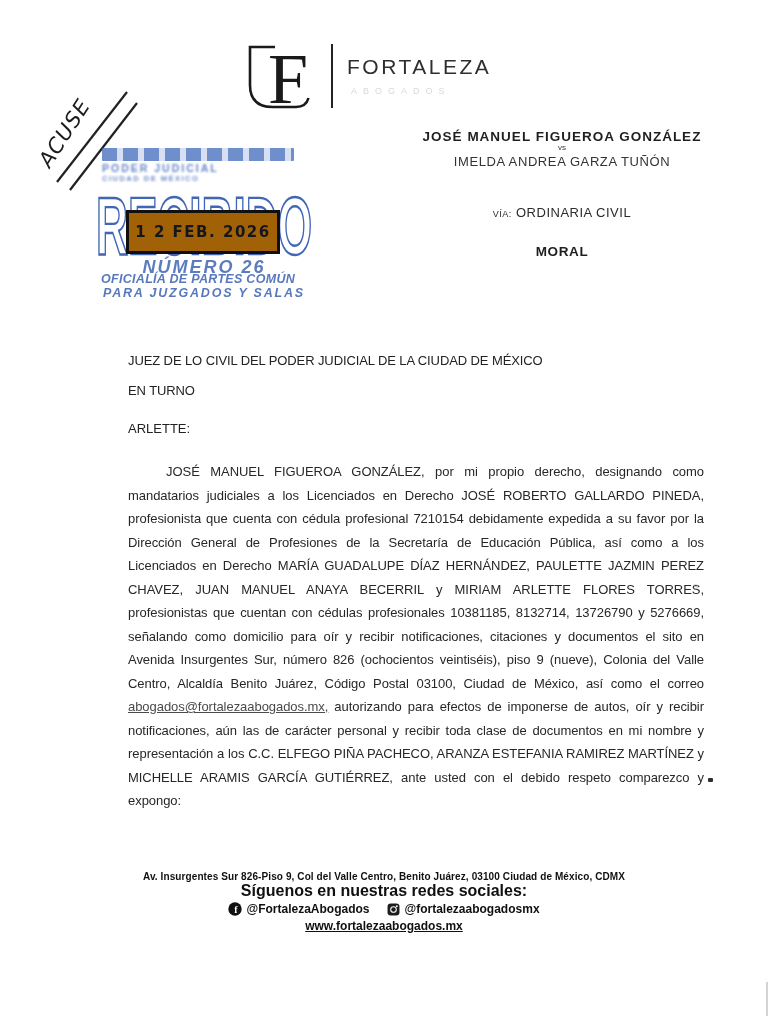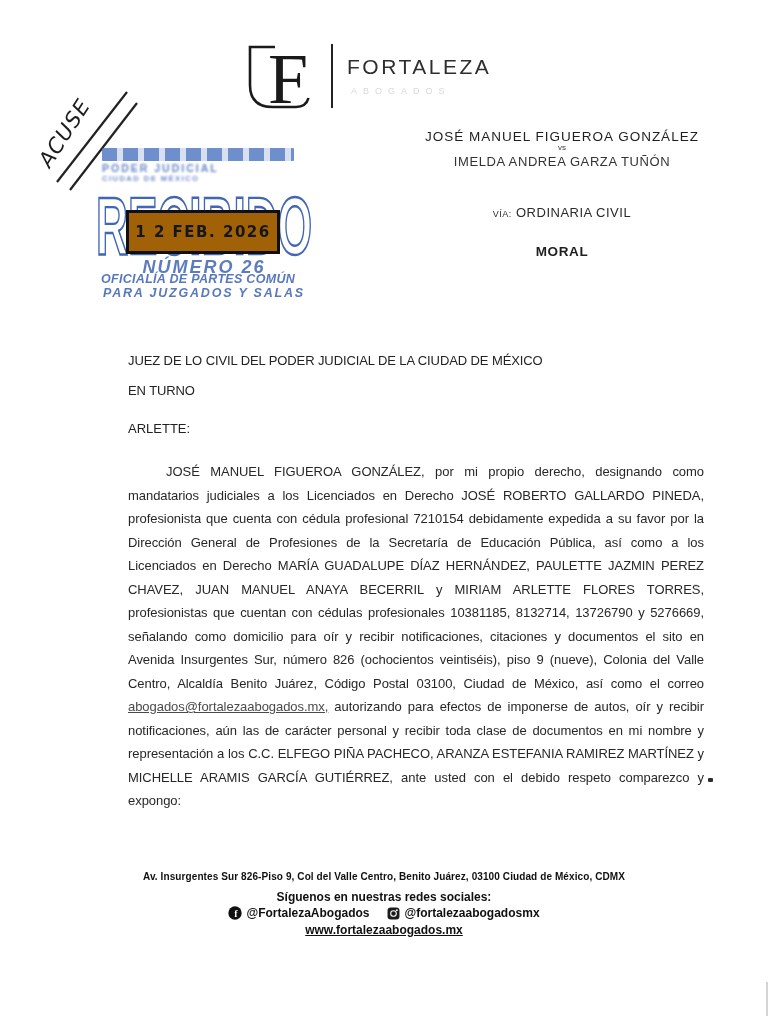--- a/index.html
+++ b/index.html
@@ -31,40 +31,40 @@
   .stamp-date{font-family:"DejaVu Sans",sans-serif;font-size:15px;font-weight:bold;color:#15171c;letter-spacing:1.5px;}
   .stamp-number{position:absolute;left:0;top:111px;width:100%;text-align:center;font-size:18px;
     font-style:italic;font-weight:600;letter-spacing:2px;color:#4066b5;opacity:.85;}
   .stamp-office1{position:absolute;left:8px;top:126px;font-size:12.5px;font-style:italic;font-weight:600;
     letter-spacing:.3px;color:#4066b5;opacity:.88;}
   .stamp-office2{position:absolute;left:10px;top:140px;font-size:12.5px;font-style:italic;font-weight:600;
     letter-spacing:1.8px;color:#4066b5;opacity:.88;}
 
   
   .case-header{position:absolute;left:408px;top:129px;width:308px;text-align:center;color:#1f1f1f;}
-  .ch-plaintiff{font-size:13.5px;font-weight:normal;letter-spacing:1px;}
+  .ch-plaintiff{font-size:13.5px;font-weight:bold;letter-spacing:1px;}
   .ch-vs{font-size:8px;line-height:8px;color:#3c3c3c;}
   .ch-defendant{font-size:13px;letter-spacing:.6px;color:#333;margin-top:2px;}
   .ch-via{margin-top:36px;font-size:13px;color:#2b2b2b;letter-spacing:.5px;}
   .ch-via-label{font-size:9px;letter-spacing:.5px;}
   .ch-type{margin-top:23px;font-size:13.5px;font-weight:bold;letter-spacing:.6px;line-height:17px;}
 
   
   .addressee{position:absolute;left:128px;top:346px;font-size:13px;letter-spacing:-.1px;color:#222;line-height:30px;}
   .salutation{position:absolute;left:128px;top:421px;font-size:13px;color:#222;}
 
   
   .body-par{position:absolute;left:128px;top:460px;width:576px;font-size:13px;line-height:23.5px;
     text-align:justify;text-indent:38px;color:#272727;letter-spacing:-.05px;}
   .email-link{color:#4a4a4a;text-decoration:underline;}
 
   
   .footer{position:absolute;left:0;top:871px;width:768px;text-align:center;color:#101010;font-weight:bold;}
   .f-address{font-size:10px;letter-spacing:.1px;}
-  .f-prompt{font-size:12px;margin-top:8px;}
+  .f-prompt{font-size:16px;margin-top:0;}
   .f-social{font-size:12px;margin-top:2px;display:flex;align-items:center;justify-content:center;gap:4px;}
   .f-social .gap{width:10px;}
   .f-web{font-size:12px;margin-top:3px;text-decoration:underline;}
   .soc-icon{vertical-align:middle;}
 
   
   .dot-artifact{position:absolute;left:708px;top:778px;width:5px;height:4px;background:#2f2f2f;border-radius:1px;}
   .smudge{position:absolute;left:693px;top:580px;width:10px;height:12px;color:#9a9a9a;font-size:11px;opacity:.4;}
   .edge-streak{position:absolute;right:0;top:982px;width:2px;height:34px;background:#c9c9c9;opacity:.8;}
 </style>

